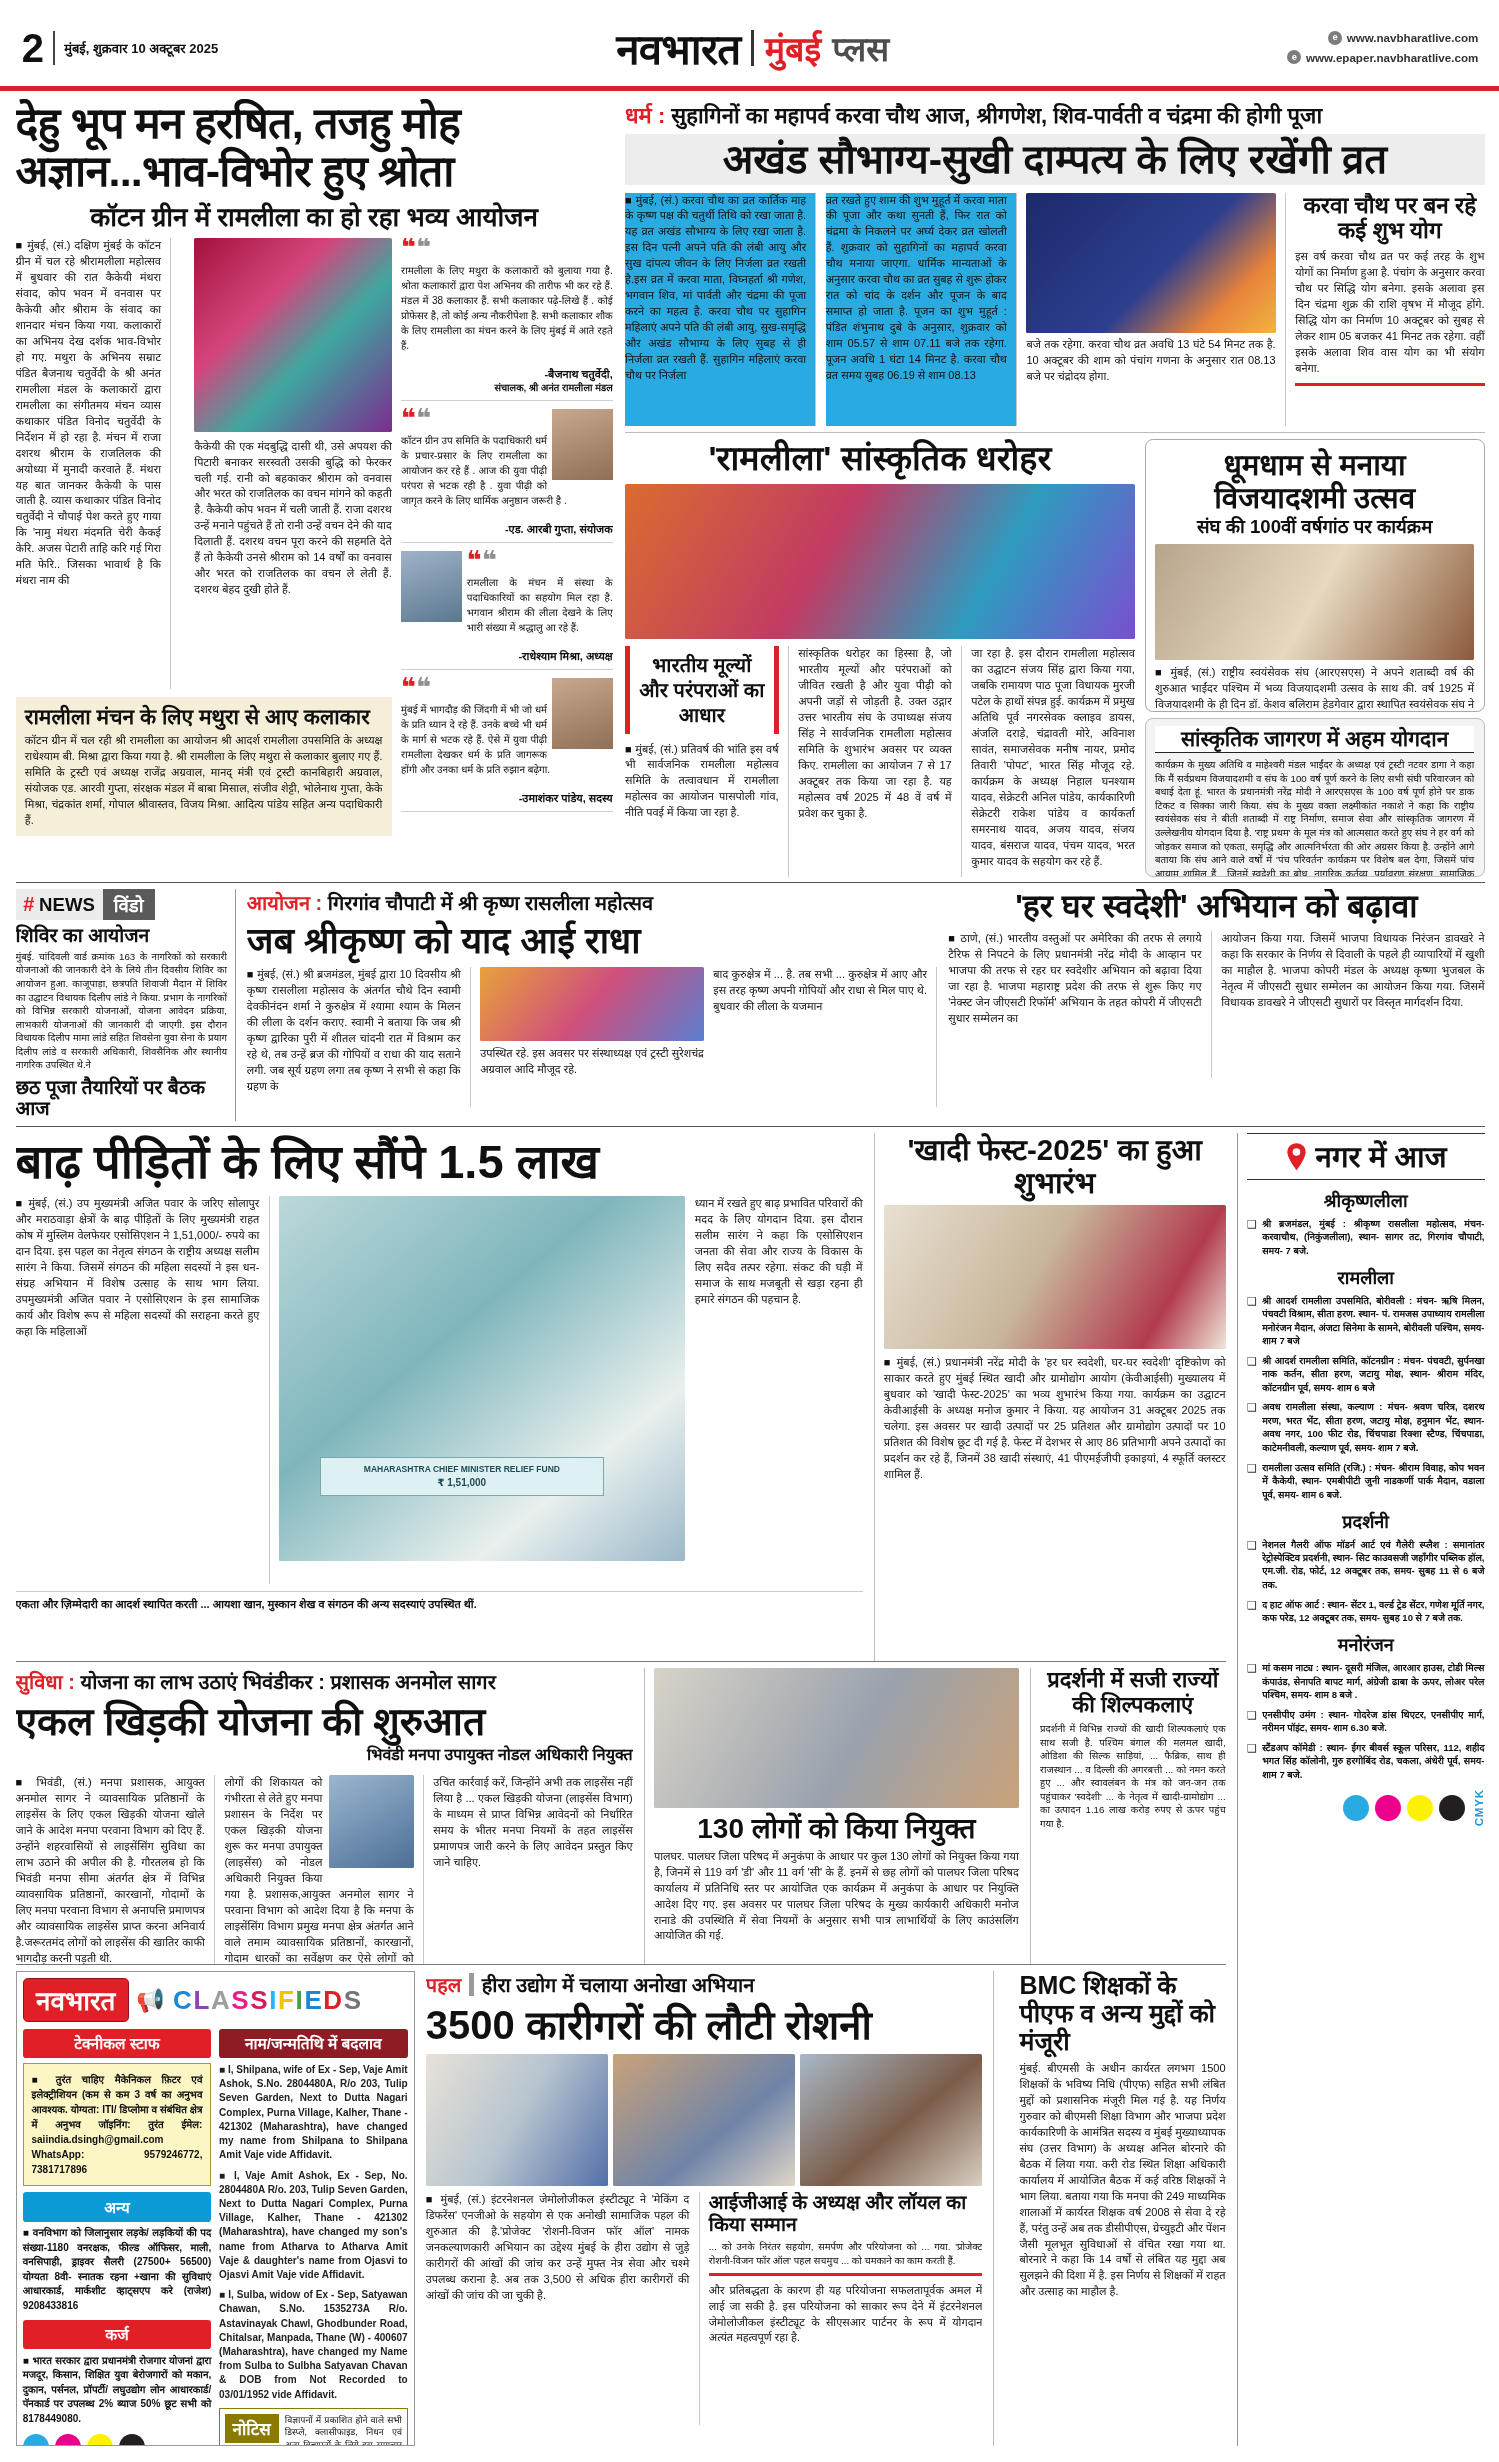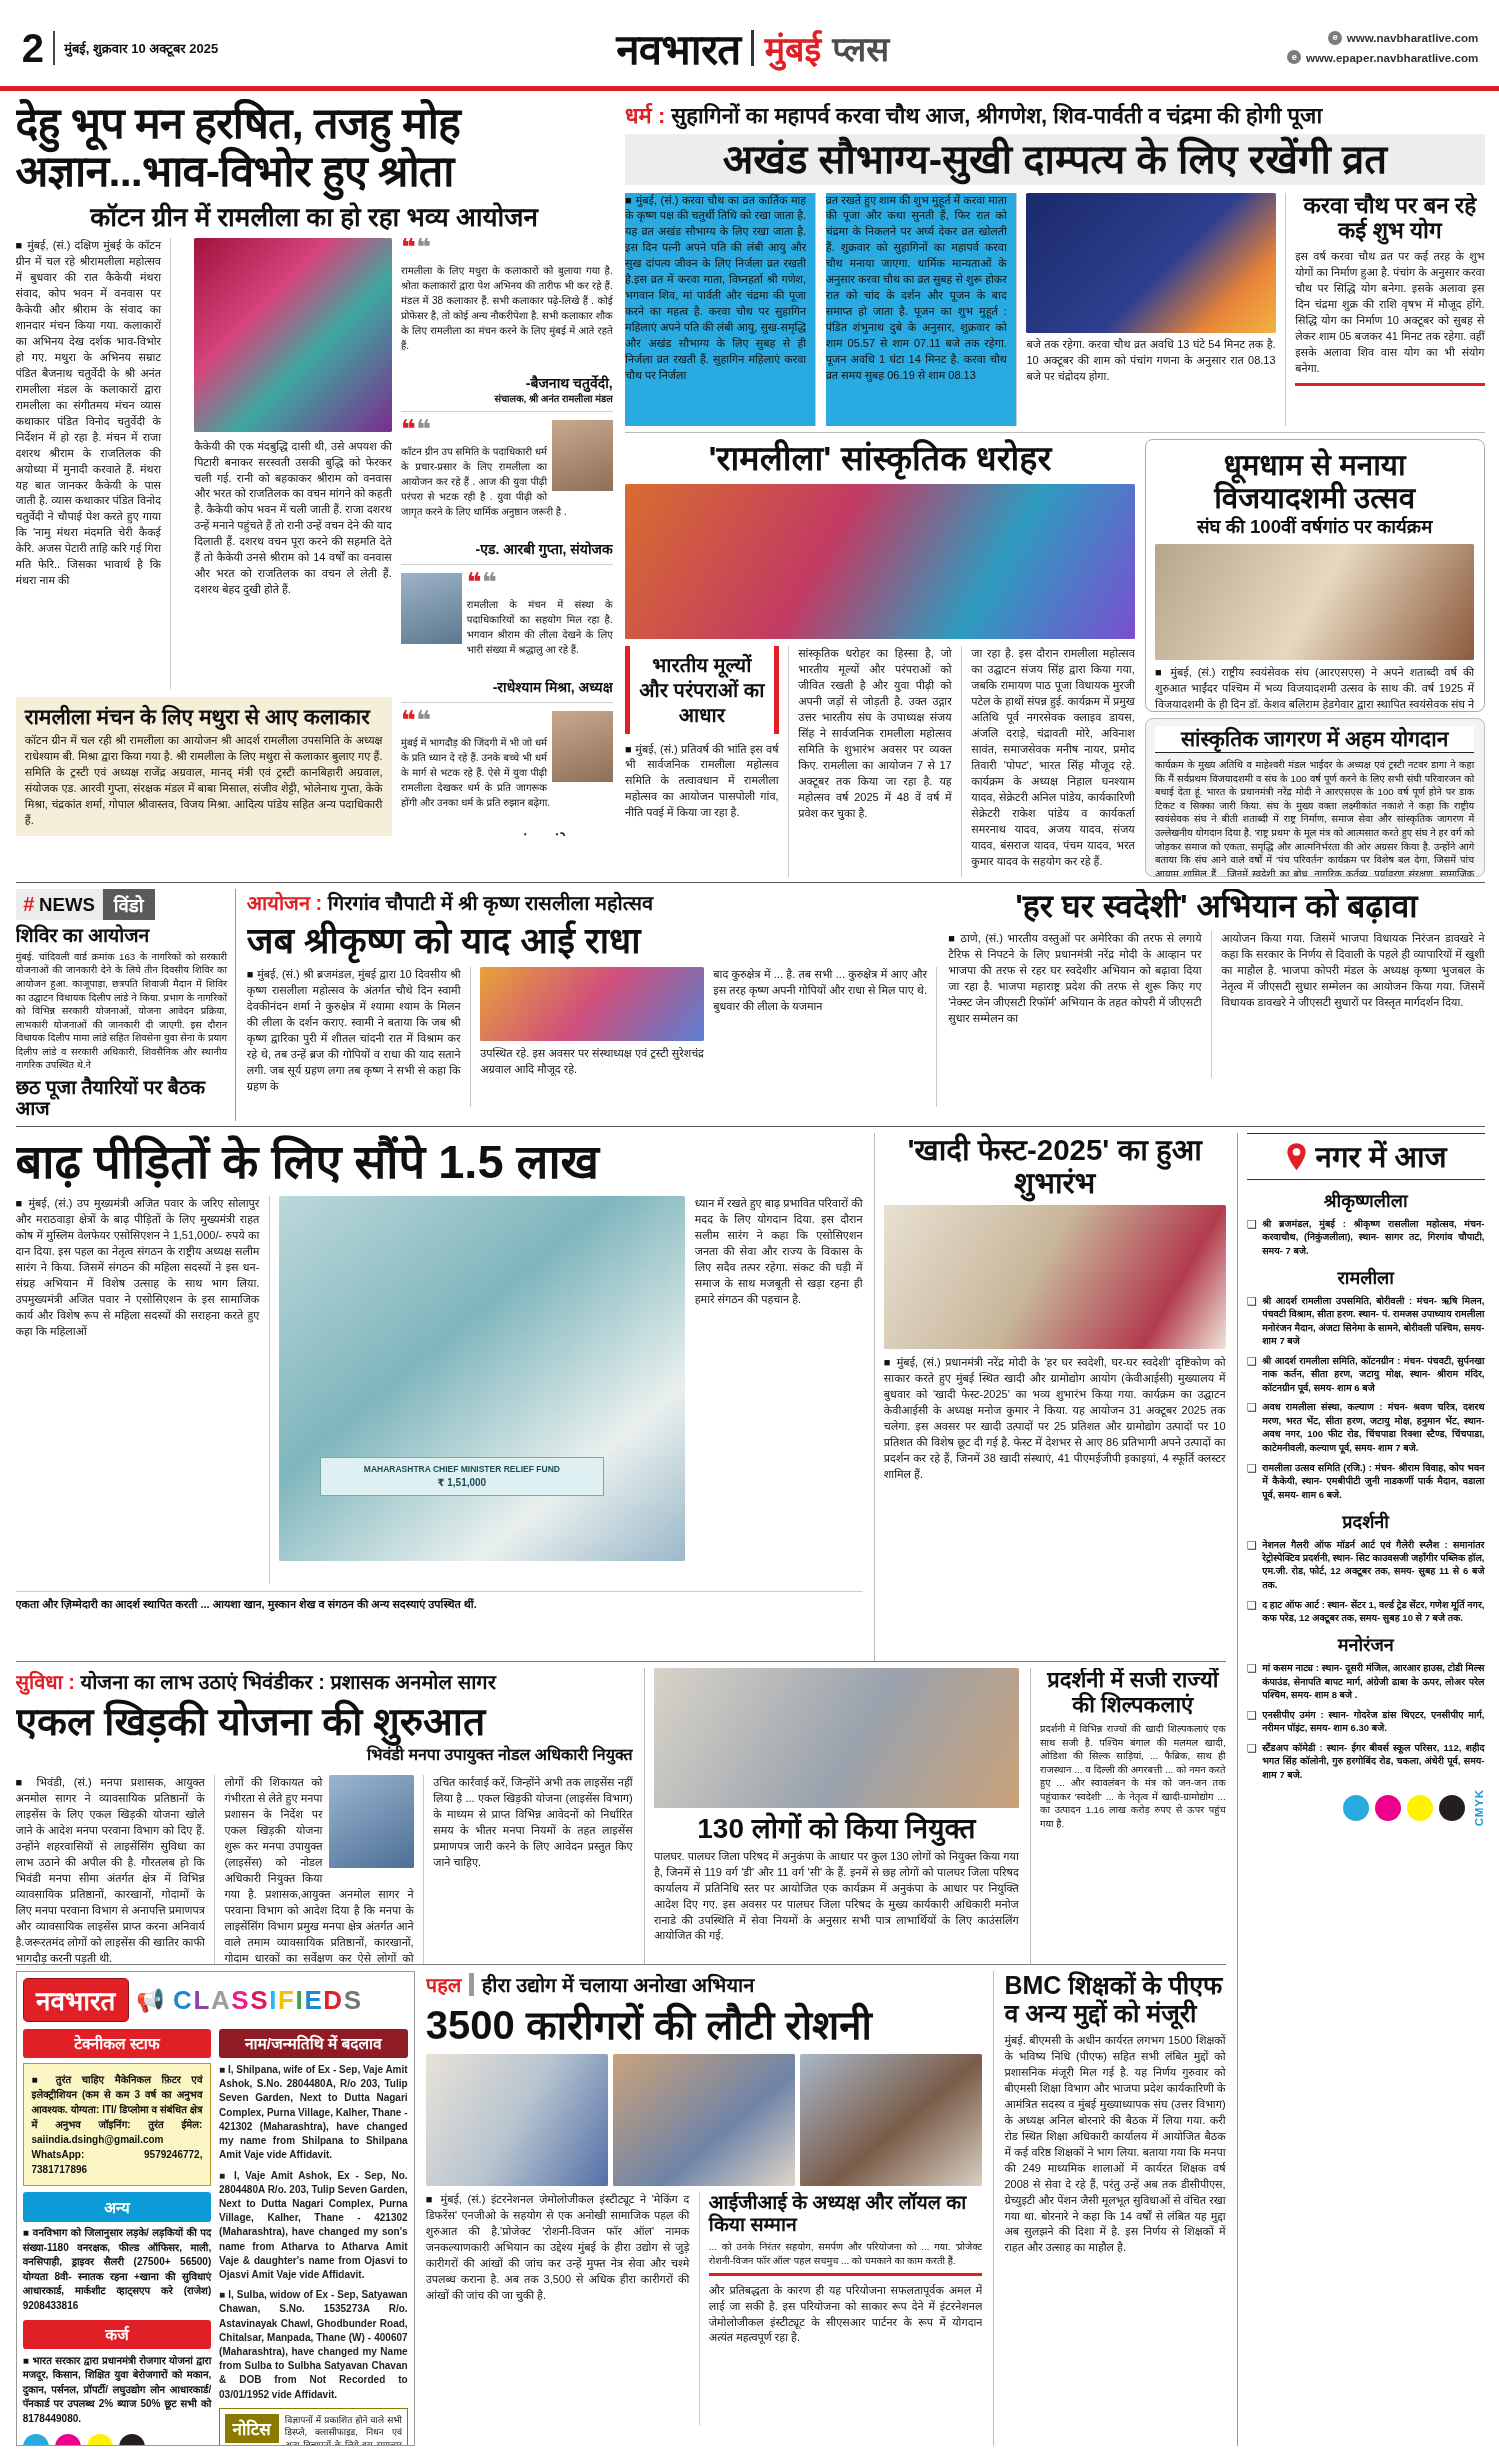--- a/index.html
+++ b/index.html
@@ -39,21 +39,21 @@
   .lead-cols .c1{width:44%}
   .lead-cols .c2{width:56%}
   .lead-photo{height:194px;margin-bottom:6.2px;background:linear-gradient(135deg,#a3123d,#d4457c 35%,#3fa7a0 60%,#7b2d8e)}
   .strip{background:#f5efda;padding:7.8px 9.3px;margin-top:7.8px}
   .strip h3{font-size:21px;margin-bottom:4.7px}
   .lead-quotes{width:36%;display:flex;flex-direction:column;gap:7.8px;overflow:hidden}
   .quote{border-bottom:0.8px solid #cfcfcf;padding-bottom:6.2px}
   .qm{font-size:26px;font-weight:900;line-height:.7;display:inline-block}
   .qred{color:#e01f26}.qgray{color:#8f8f8f}
   .quote p{font-size:10px;line-height:1.5;text-align:justify;margin-top:3.1px}
-  .qattr{font-size:14px;font-weight:800;text-align:right;margin-top:20px}
+  .qattr{font-size:11px;font-weight:800;text-align:right;margin-top:13px}
   .qattr2{font-size:9.7px;font-weight:700;text-align:right}
   .qphoto{float:right;width:61px;height:71px;margin:0 0 3.1px 4.7px;background:linear-gradient(160deg,#c9a98e,#8e6f57)}
   .qphoto.alt{float:left;margin:0 4.7px 3.1px 0;background:linear-gradient(160deg,#9fb3c8,#5b788f)}
   
   .tr-wrap{width:59%;display:flex;flex-direction:column;overflow:hidden}
   .dharma{height:334px;overflow:hidden;border-bottom:0.8px solid #bbb;padding-bottom:18px}
   .dharma .kicker{font-size:22px}
   .dharma h1{font-size:40px;text-align:center;margin:4.7px 0 7.8px;background:#ededed;padding:3.1px 0}
   .d-cols{display:flex;gap:9.3px;height:233px;overflow:hidden}
   .d-cols .dc{width:23%}
@@ -145,21 +145,21 @@
   .roshni h1{font-size:40px;margin:3.1px 0 6.2px}
   .r-photos{display:flex;gap:4.7px;height:132px;margin-bottom:6.2px}
   .r-photos .photo{flex:1}
   .rp1{background:linear-gradient(120deg,#e8e2d8,#b7c4cf 50%,#5470a8)}
   .rp2{background:linear-gradient(140deg,#caa27a,#6f84a8 60%,#e0d6c8)}
   .rp3{background:linear-gradient(140deg,#a8b8c8,#7a5c49 55%,#d9cfc2)}
   .r-cols{display:flex;gap:9.3px;height:233px;overflow:hidden}
   .r-cols .rc{width:50%}
   .r-sub h3{font-size:19.4px;margin-bottom:4.7px}
   .r-redline{height:3.1px;background:#e01f26;margin:6.2px 0}
-  .bmc{flex:1;border-left:0.8px solid #bbb;padding-left:10px;overflow:hidden}
+  .bmc{flex:1;border-left:0.8px solid #bbb;padding-left:25px;overflow:hidden}
   .bmc h2{font-size:25px;margin-bottom:6.2px}
   
   .nagar{width:17%;border-left:0.8px solid #999;padding-left:9.3px;overflow:hidden}
   .ng-head{border-top:1.6px solid #333;border-bottom:1.6px solid #333;padding:6.2px 0;display:flex;align-items:center;gap:7.8px;justify-content:center}
   .ng-head h2{font-size:29.5px}
   .ng-sec{font-size:18px;font-weight:900;text-align:center;margin:7.8px 0 4.7px}
   .ng-item{display:flex;gap:5.4px;margin-bottom:6.2px}
   .ng-sq{color:#333;font-size:11px;line-height:1.4;font-weight:900}
   .ng-item p{font-size:9.5px;line-height:1.42;font-weight:600;text-align:justify}
   

